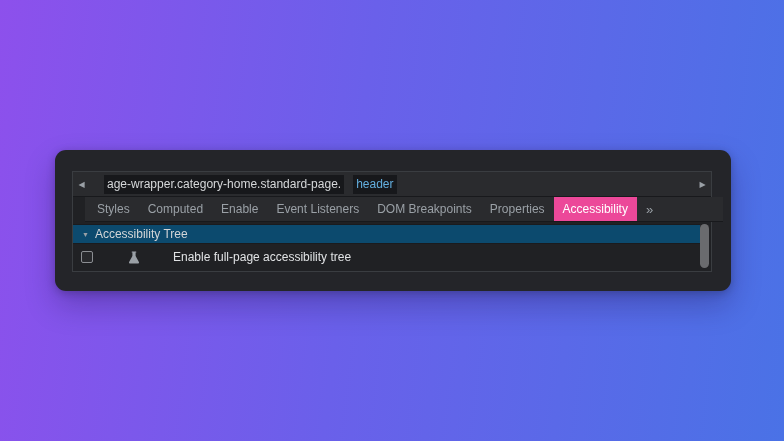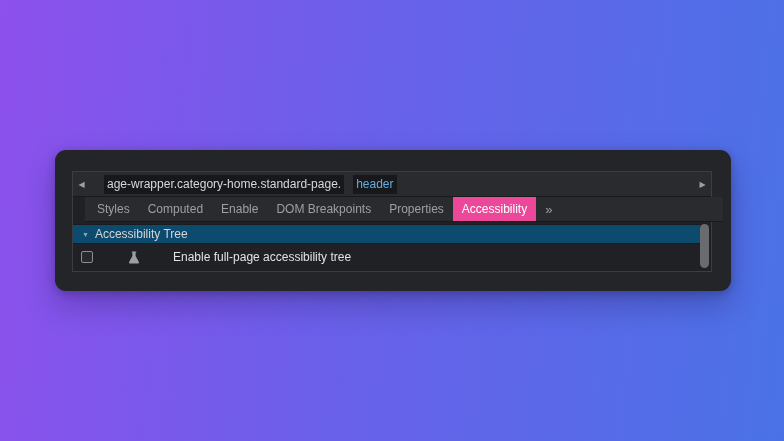--- a/index.html
+++ b/index.html
@@ -88,20 +88,21 @@
       <span class="crumb second">
         <span class="tag">header</span>
       </span>
       <span class="nav-btn fwd">▶</span>
     </div>
 
     <div class="tab-bar">
       <span class="tab">Styles</span>
       <span class="tab">Computed</span>
       <span class="tab">Enable</span>
+      <span class="tab">Event Listeners</span>
       <span class="tab">DOM Breakpoints</span>
       <span class="tab">Properties</span>
       <span class="tab selected">Accessibility</span>
       <span class="overflow-btn">»</span>
     </div>
 
     <div class="section-header">
       <span class="disclosure">▼</span>
       <span>Accessibility Tree</span>
     </div>

